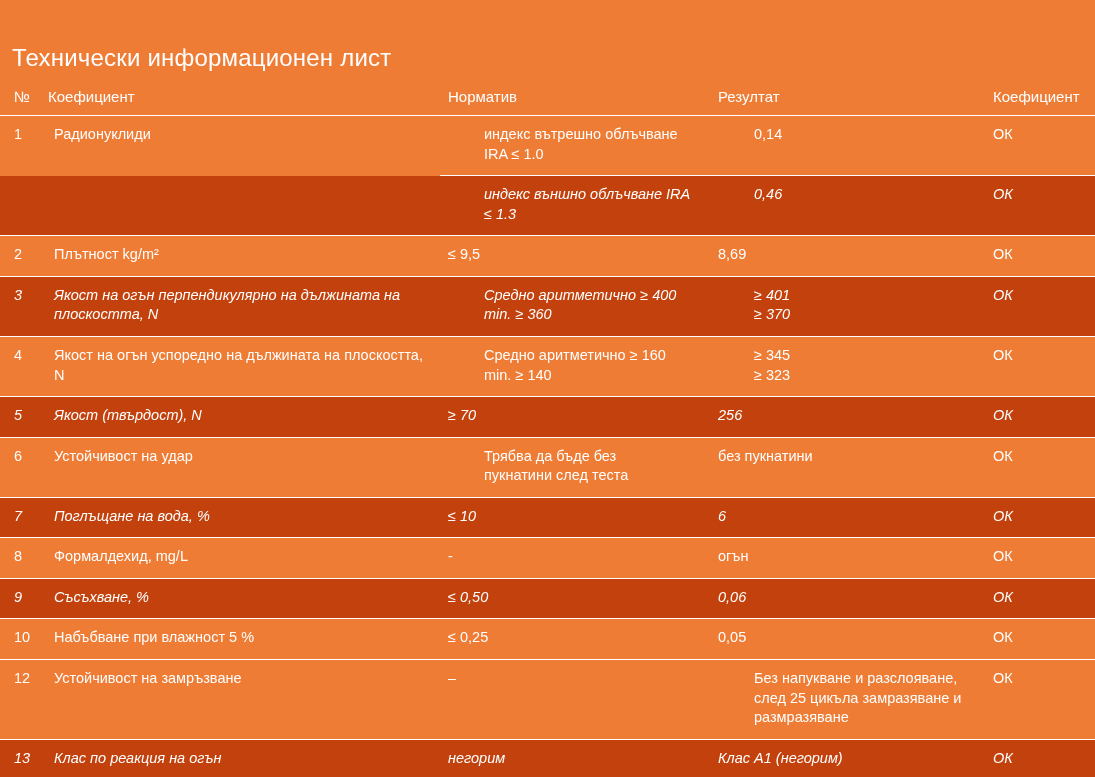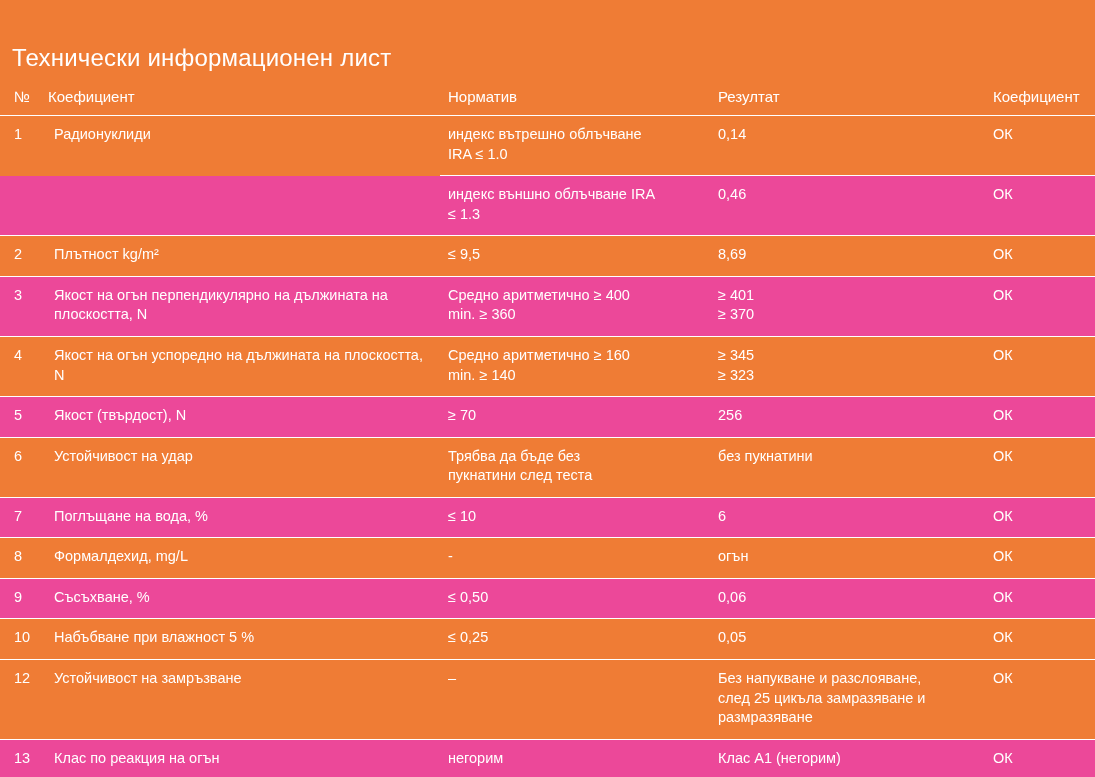--- a/index.html
+++ b/index.html
@@ -57,27 +57,27 @@
     color: #ffffff;
     text-align: left;
     padding: 9px 8px 11px 8px;
     vertical-align: top;
     line-height: 1.35;
     border-top: 1px solid #ffffff;
   }
   table.spec td.num { padding-left: 14px; }
   table.spec td.name { padding-left: 14px; }
 
-  tr.shade td { background: #ec4899; }
+  tr.shade td { background: #c2410c; font-style: italic; }
   tr.plain td { background: #ef7c35; }
 
   
   tr.subrow td.nb { border-top: none; }
 
-  .cell-line { display: block; }
+  .cell-line { display: block; margin-left: 36px; }
 </style>
 </head>
 <body>
 
 <div class="page">
 
   <div class="title">Технически информационен лист</div>
 
   <table class="spec">
     <colgroup>

